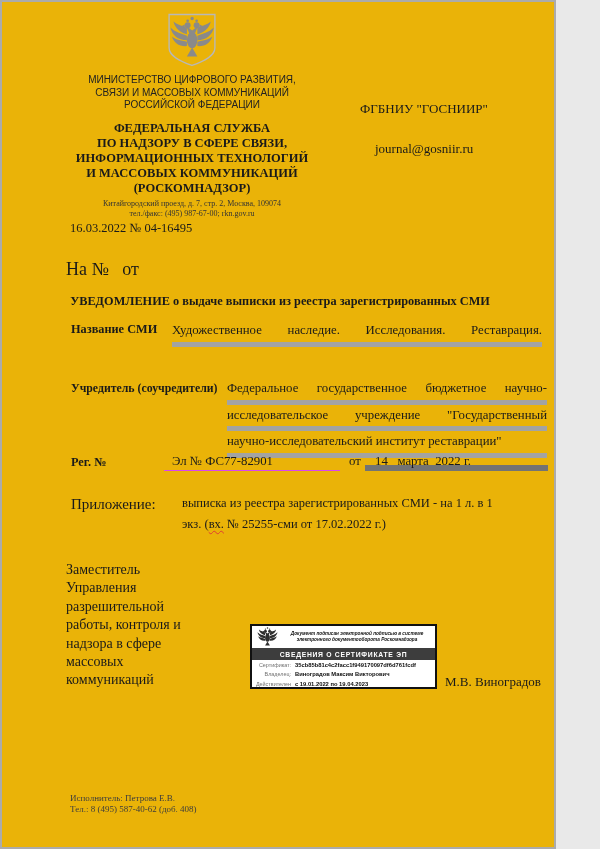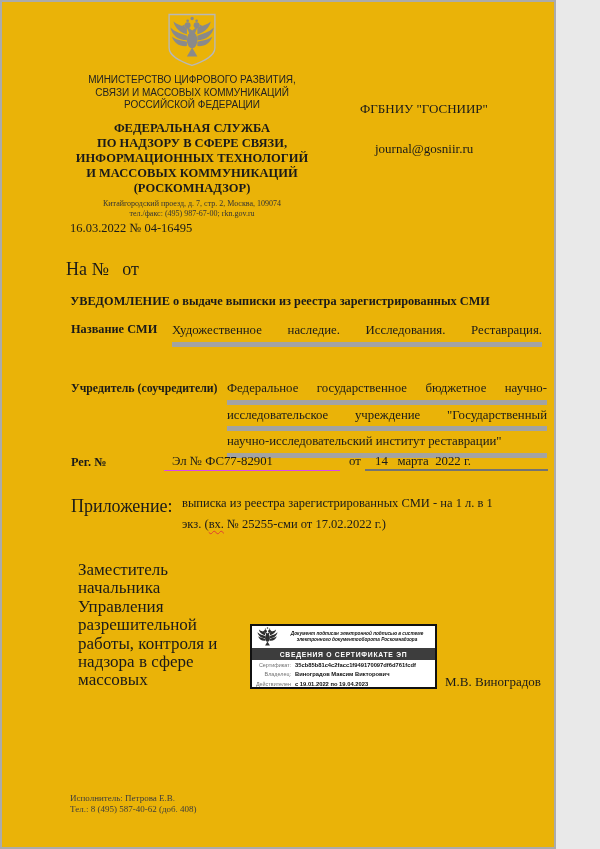--- a/index.html
+++ b/index.html
@@ -29,27 +29,27 @@
   .media-value{left:170px;top:318px;width:370px;font-size:12.8px;}
   .founder-label{left:69px;top:379px;font-size:11.8px;}
   .founder-value{left:225px;top:376px;width:320px;font-size:12.8px;}
   .uline{display:block;height:21.5px;line-height:21px;border-bottom:5px solid #a3a3a3;overflow:hidden;}
   .just{text-align:justify;text-align-last:justify;}
   .reg-label{left:69px;top:453px;}
   .reg-value{left:162px;top:450px;width:176px;padding-left:8px;height:19px;line-height:19px;
     border-bottom:1px solid #d946ef;font-size:12.8px;box-sizing:border-box;}
   .reg-from{left:347px;top:452px;font-size:12.8px;}
   .reg-date{left:363px;top:450px;width:183px;padding-left:10px;height:19px;line-height:19px;
-    border-bottom:2px solid #737373;font-size:12.8px;white-space:pre;box-sizing:border-box;}
-  .att-label{left:69px;top:494px;font-size:18px;}
+    border-bottom:6px solid #737373;font-size:12.8px;white-space:pre;box-sizing:border-box;}
+  .att-label{left:69px;top:494px;font-size:15px;}
   .att-line1{left:180px;top:494px;font-size:12.5px;}
   .att-line2{left:180px;top:515px;font-size:12.5px;}
   .spellcheck{text-decoration:underline wavy #e03c31;text-decoration-thickness:1px;text-underline-offset:2px;}
   
-  .sig-pos{left:76px;top:559px;width:170px;font-size:17px;line-height:18.4px;}
+  .sig-pos{left:64px;top:559px;width:170px;font-size:14px;line-height:18.4px;}
   .sig-name{left:443px;top:672px;font-size:13px;}
   
   .stamp{left:248px;top:622px;width:187px;height:65px;border:2px solid #111;background:#fff;
     box-sizing:border-box;font-family:"Liberation Sans","DejaVu Sans",sans-serif;}
   .stamp-top{display:flex;align-items:center;height:22px;}
   .stamp-eagle{width:23px;height:20px;margin-left:4px;flex:0 0 auto;}
   .stamp-header{flex:1;font-size:4.7px;font-weight:bold;font-style:italic;line-height:1.35;
     text-align:center;padding:0 4px;color:#101010;}
   .stamp-band{background:#3d3d3d;color:#fff;font-weight:bold;font-size:6.8px;letter-spacing:0.7px;
     text-align:center;padding:2.5px 0 2px 0;}
@@ -129,26 +129,26 @@
   <div class="abs reg-value">Эл № ФС77-82901</div>
   <div class="abs reg-from">от</div>
   <div class="abs reg-date">14   марта  2022 г.</div>
 
   <div class="abs att-label">Приложение:</div>
   <div class="abs att-line1">выписка из реестра зарегистрированных СМИ - на 1 л. в 1</div>
   <div class="abs att-line2"><span>экз. (</span><span class="spellcheck">вх.</span> <span>№ 25255-сми от 17.02.2022 г.)</span></div>
 
   <div class="abs sig-pos">
     <div>Заместитель</div>
-    <div>начальника</div>
     <div>Управления</div>
     <div>разрешительной</div>
     <div>работы, контроля и</div>
     <div>надзора в сфере</div>
     <div>массовых</div>
+    <div>коммуникаций</div>
   </div>
 
   <div class="abs stamp">
     <div class="stamp-top">
       <svg class="stamp-eagle" viewBox="0 0 64 58">
         <g fill="#2e2e2e">
           <path d="M32 42 L25 54 L39 54 Z"></path>
           <ellipse cx="32" cy="32" rx="7" ry="11"></ellipse>
           <path d="M25 24 C16 22 9 16 7 7 C14 13 20 12 25 16 Z"></path>
           <path d="M25 32 C13 32 5 25 3 15 C10 22 18 23 25 26 Z"></path>

